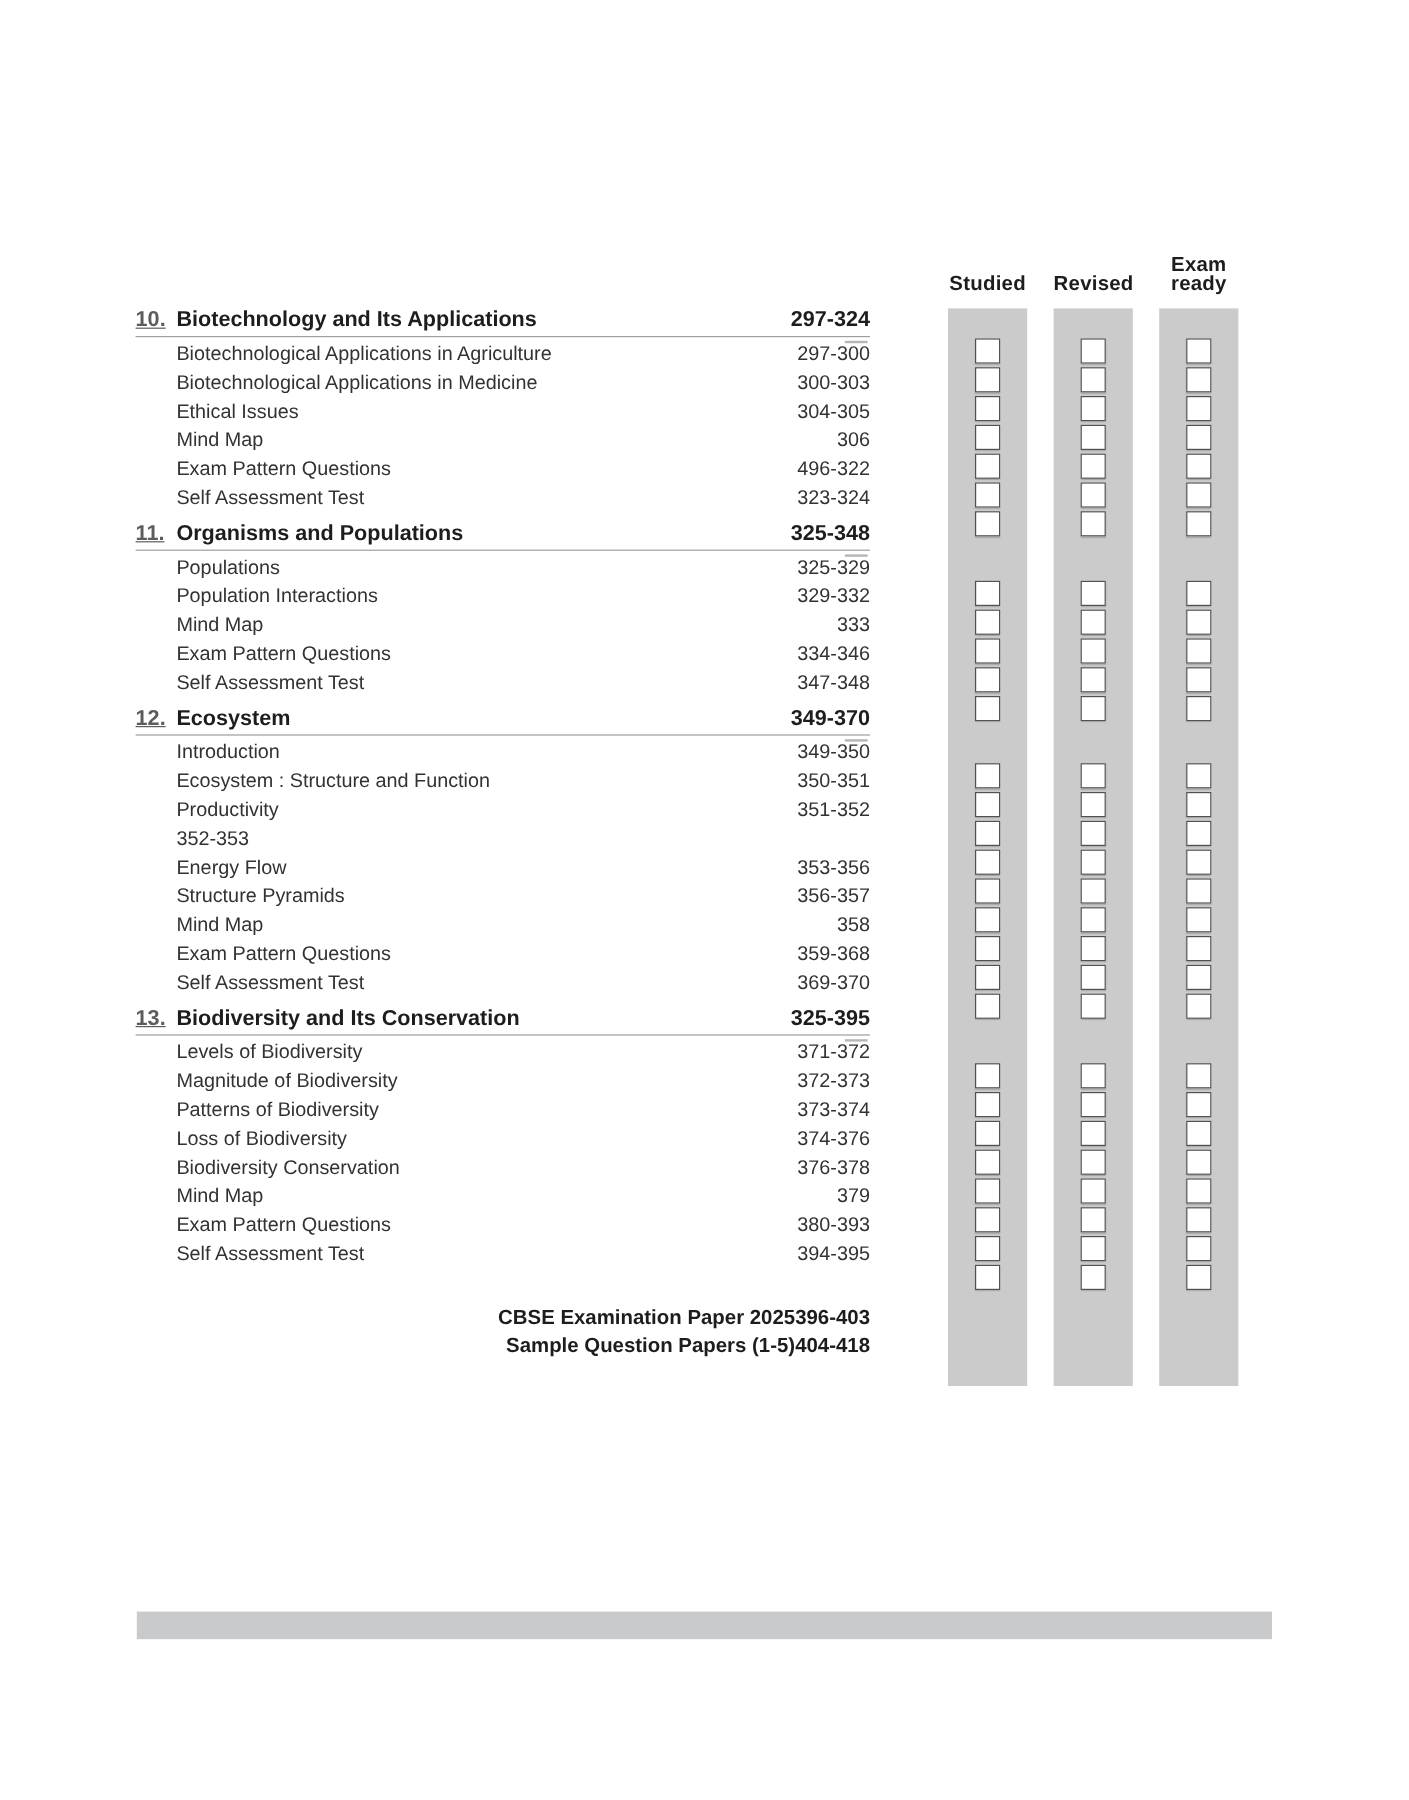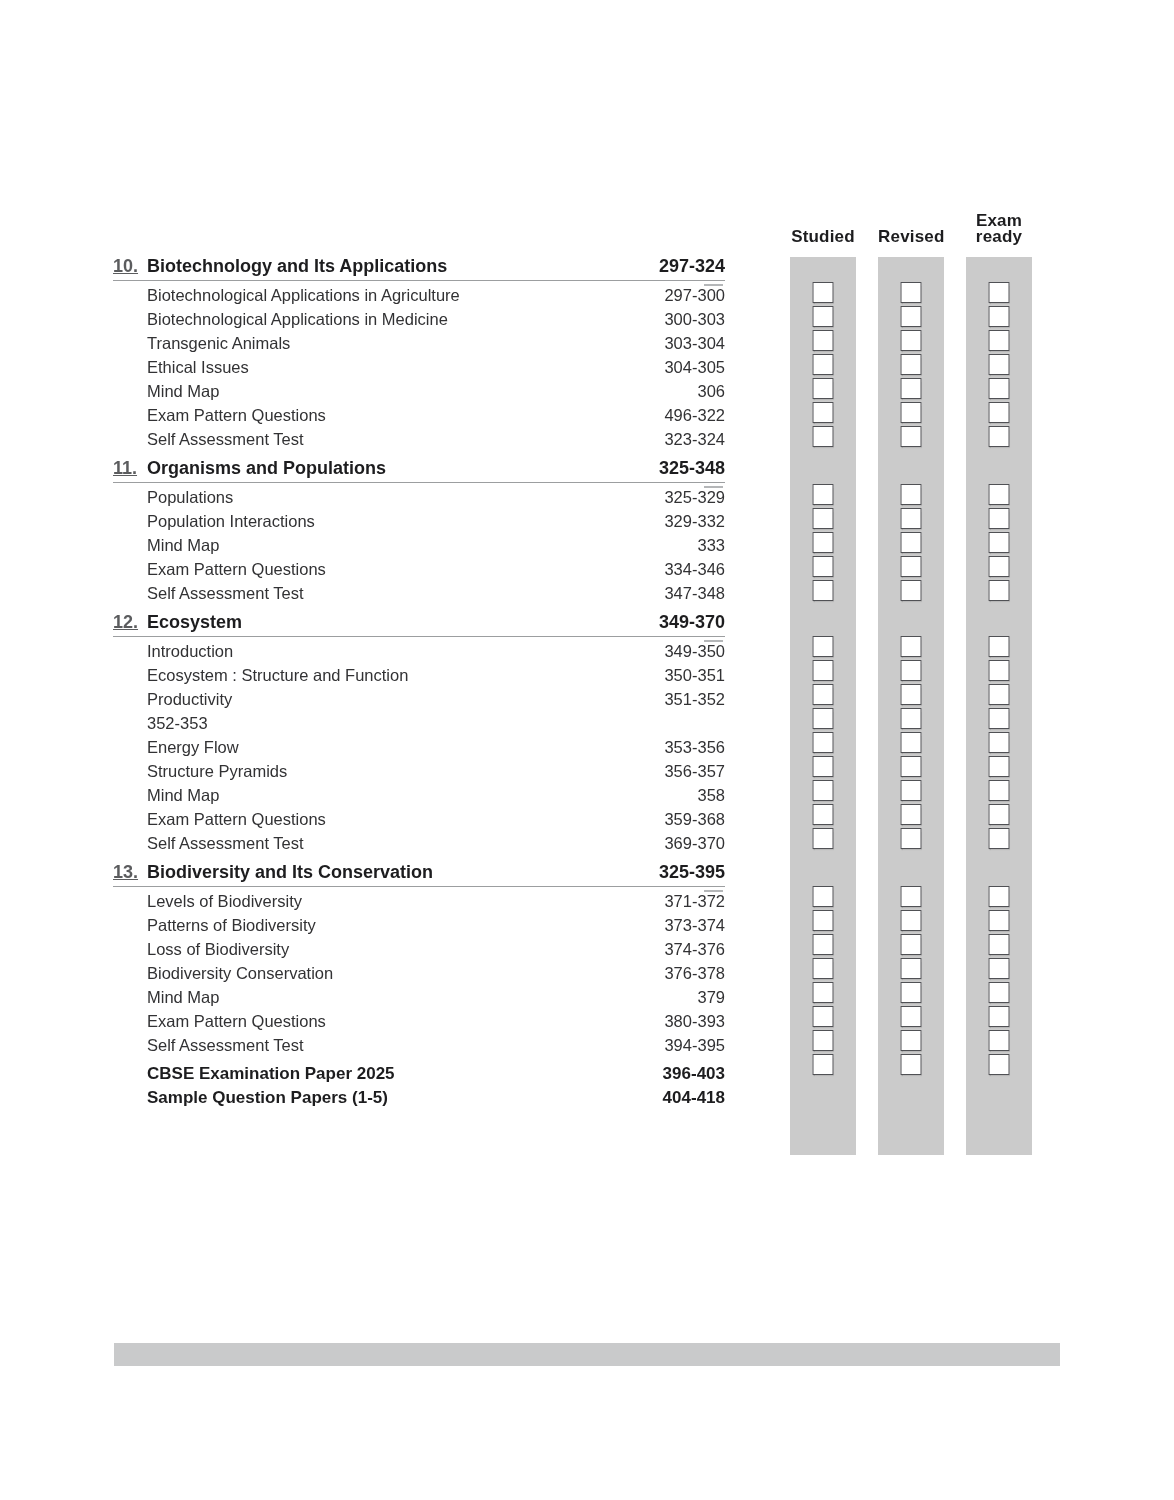--- a/index.html
+++ b/index.html
@@ -77,21 +77,21 @@
   .rows { margin-top:2px; }
   .toc-row {
     display:flex;
     line-height:24px;
     color:#323234;
     padding-left:34px;
   }
   .toc-row .label { flex:1 1 auto; }
   .toc-row .pages { flex:0 0 auto; }
 
-  .extras { margin-top:5px; }
+  .extras { margin-top:29px;text-align:right; }
   .extra-row {
     display:flex;
     line-height:24px;
     font-weight:bold;
     font-size:17px;
     color:#1d1d1f;
     padding-left:34px;
   }
   .extra-row .label { flex:1 1 auto; }
   .extra-row .pages { flex:0 0 auto; }
@@ -242,24 +242,20 @@
         <div class="rows">
           <div class="toc-row">
             <span class="label">Biotechnological Applications in Agriculture</span>
             <span class="pages">297-300</span>
           </div>
           <div class="toc-row">
             <span class="label">Biotechnological Applications in Medicine</span>
             <span class="pages">300-303</span>
           </div>
           <div class="toc-row">
-            <span class="label">Transgenic Animals</span>
-            <span class="pages">303-304</span>
-          </div>
-          <div class="toc-row">
             <span class="label">Ethical Issues</span>
             <span class="pages">304-305</span>
           </div>
           <div class="toc-row">
             <span class="label">Mind Map</span>
             <span class="pages">306</span>
           </div>
           <div class="toc-row">
             <span class="label">Exam Pattern Questions</span>
             <span class="pages">496-322</span>
@@ -351,20 +347,24 @@
           <span class="title">Biodiversity and Its Conservation</span>
           <span class="pages">325-395</span>
           <span class="tick"></span>
         </div>
         <div class="rows">
           <div class="toc-row">
             <span class="label">Levels of Biodiversity</span>
             <span class="pages">371-372</span>
           </div>
           <div class="toc-row">
+            <span class="label">Magnitude of Biodiversity</span>
+            <span class="pages">372-373</span>
+          </div>
+          <div class="toc-row">
             <span class="label">Patterns of Biodiversity</span>
             <span class="pages">373-374</span>
           </div>
           <div class="toc-row">
             <span class="label">Loss of Biodiversity</span>
             <span class="pages">374-376</span>
           </div>
           <div class="toc-row">
             <span class="label">Biodiversity Conservation</span>
             <span class="pages">376-378</span>

